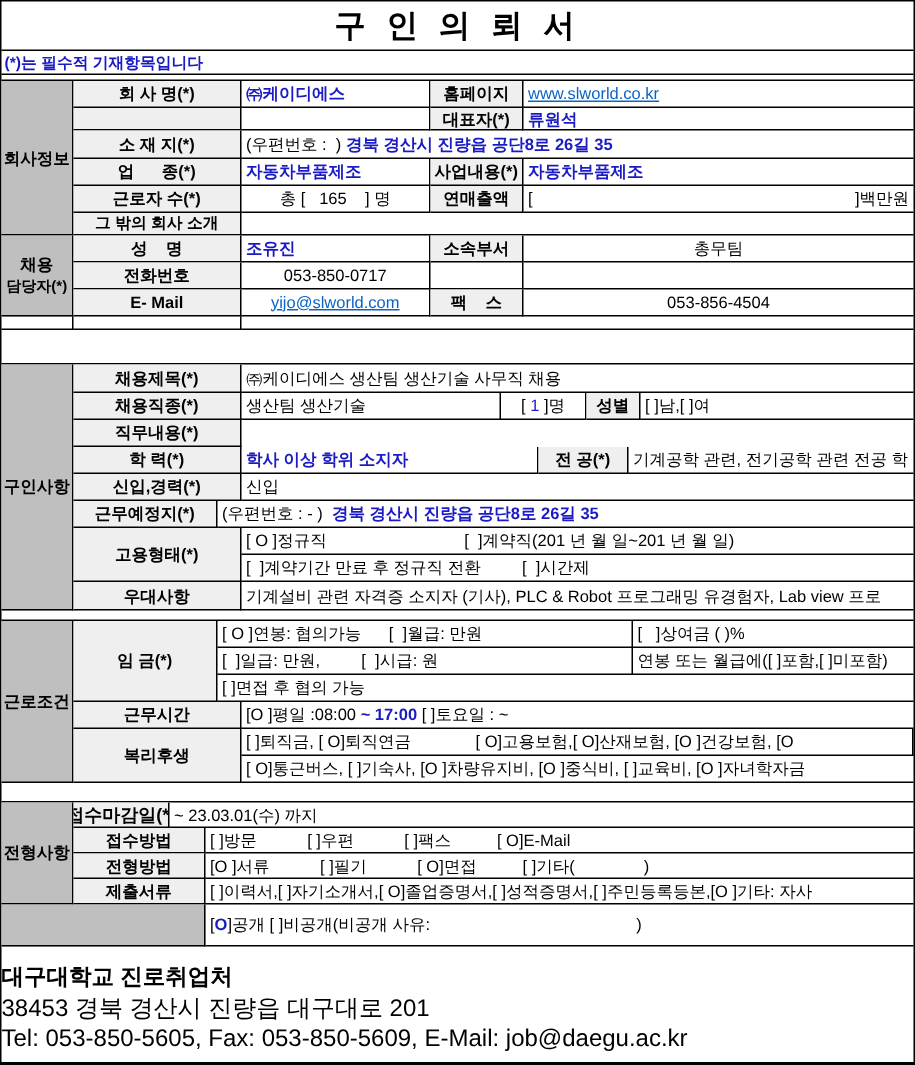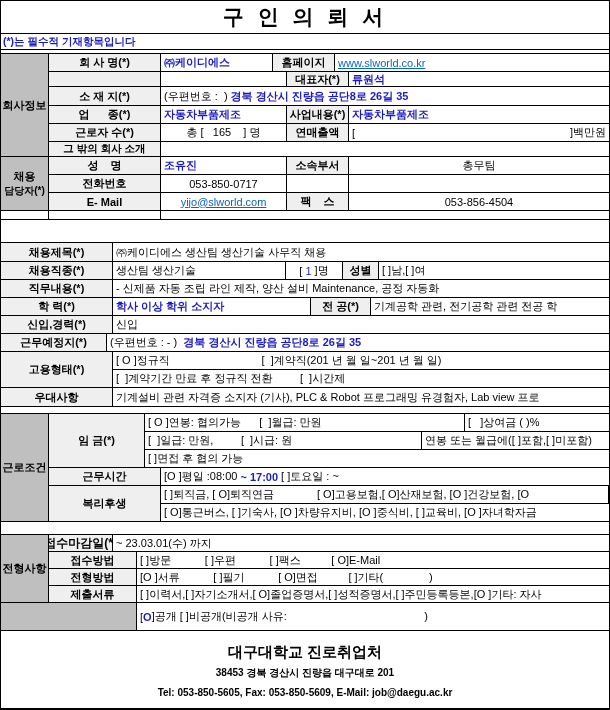--- a/index.html
+++ b/index.html
@@ -16,43 +16,43 @@
   .row{display:flex;}
   .c{box-sizing:border-box;border-right:1px solid #000;border-bottom:1px solid #000;
      overflow:hidden;white-space:pre;font-size:11px;display:flex;align-items:center;padding:0 3px;}
   .last{border-right:none;}
   .lab{background:#efefef;font-weight:bold;justify-content:center;text-align:center;padding:0 1px;}
   .sec{background:#bfbfbf;font-weight:bold;justify-content:center;text-align:center;}
   .ctr{justify-content:center;}
   .blue{color:#1b1bc4;font-weight:bold;}
   .bluetxt{color:#1b1bc4;}
   .link{color:#0b63c5;text-decoration:underline;}
-  .footer{margin-top:10px;text-align:center;}
+  .footer{margin-top:10px;}
   .footer .org{font-size:15px;font-weight:bold;line-height:22px;}
-  .footer .ln{font-size:10px;line-height:20px;font-weight:bold;}
+  .footer .ln{font-size:16px;line-height:20px;}
   .wnlab{background:#bfbfbf;font-weight:bold;display:block;padding:2px 1px 0 2px;white-space:pre;}
   .wnlab .l1{font-size:9.3px;display:block;line-height:12px;}
 </style>
 </head>
 <body>
 
 <div class="page">
 
   <div class="title-row">
     <span>구 인 의 뢰 서</span>
   </div>
   <div class="note-row">(*)는 필수적 기재항목입니다</div>
   <div class="gap" style="height:3px"></div>
 
   <div class="tbl">
     <div class="c sec" style="width:48px">회사정보</div>
     <div class="stack">
       <div class="row" style="height:18px">
         <div class="c lab" style="width:112px">회 사 명(*)</div>
-        <div class="c blue" style="width:112px">㈜케이디에스</div>
+        <div class="c blue" style="width:126px">㈜케이디에스</div>
         <div class="c lab" style="width:62px">홈페이지</div>
         <div class="c last" style="flex:1"><span class="link">www.slworld.co.kr</span></div>
       </div>
       <div class="row" style="height:15px">
         <div class="c lab" style="width:112px"></div>
         <div class="c" style="width:126px"></div>
         <div class="c lab" style="width:62px">대표자(*)</div>
         <div class="c last blue" style="flex:1">류원석</div>
       </div>
       <div class="row" style="height:19px">
@@ -106,48 +106,48 @@
   </div>
   <div class="row" style="width:608px">
     <div class="c" style="width:48px;height:9px"></div>
     <div class="c" style="width:112px;height:9px"></div>
     <div class="c last" style="flex:1;height:9px"></div>
   </div>
 
   <div class="gap" style="height:22px"></div>
 
   <div class="tbl">
+    <div class="c sec" style="width:48px">구인사항</div>
     <div class="stack">
       <div class="row" style="height:19px">
         <div class="c lab" style="width:112px">채용제목(*)</div>
         <div class="c last" style="flex:1">㈜케이디에스 생산팀 생산기술 사무직 채용</div>
       </div>
       <div class="row" style="height:18px">
         <div class="c lab" style="width:112px">채용직종(*)</div>
         <div class="c" style="width:173px">생산팀 생산기술</div>
         <div class="c ctr" style="width:57px"><span>[ </span><span class="bluetxt">1</span><span> ]명</span></div>
         <div class="c lab" style="width:36px">성별</div>
         <div class="c last" style="flex:1">[ ]남,[ ]여</div>
       </div>
       <div class="row" style="height:18px">
         <div class="c lab" style="width:112px">직무내용(*)</div>
-        <div class="c last" style="flex:1">- 신제품 자동 조립 라인 제작, 양산 설비 Maintenance, 공정 자동화</div>
       </div>
       <div class="row" style="height:18px">
         <div class="c lab" style="width:112px">학 력(*)</div>
         <div class="c blue" style="width:198px">학사 이상 학위 소지자</div>
         <div class="c lab" style="width:60px">전 공(*)</div>
         <div class="c last" style="flex:1">기계공학 관련, 전기공학 관련 전공 학</div>
       </div>
       <div class="row" style="height:18px">
         <div class="c lab" style="width:112px">신입,경력(*)</div>
         <div class="c last" style="flex:1">신입</div>
       </div>
       <div class="row" style="height:18px">
-        <div class="c lab" style="width:106px">근무예정지(*)</div>
+        <div class="c lab" style="width:96px">근무예정지(*)</div>
         <div class="c last" style="flex:1"><span>(우편번호 : - )  </span><span class="blue">경북 경산시 진량읍 공단8로 26길 35</span></div>
       </div>
       <div class="row" style="height:36px">
         <div class="c lab" style="width:112px">고용형태(*)</div>
         <div class="stack" style="flex:1">
           <div class="c last" style="height:18px">[ O ]정규직                              [  ]계약직(201 년 월 일~201 년 월 일)</div>
           <div class="c last" style="height:18px">[  ]계약기간 만료 후 정규직 전환         [  ]시간제</div>
         </div>
       </div>
       <div class="row" style="height:19px">
@@ -159,21 +159,21 @@
 
   <div class="gap" style="height:6px"></div>
 
   <div class="tbl">
     <div class="c sec" style="width:48px">근로조건</div>
     <div class="stack">
       <div class="row" style="height:54px">
         <div class="c lab" style="width:96px">임 금(*)</div>
         <div class="stack" style="flex:1">
           <div class="row" style="height:18px">
-            <div class="c" style="width:320px">[ O ]연봉: 협의가능      [  ]월급: 만원</div>
+            <div class="c" style="width:277px">[ O ]연봉: 협의가능      [  ]월급: 만원</div>
             <div class="c last" style="flex:1">[   ]상여금 ( )%</div>
           </div>
           <div class="row" style="height:18px">
             <div class="c" style="width:277px">[  ]일급: 만원,         [  ]시급: 원</div>
             <div class="c last" style="flex:1">연봉 또는 월급에([ ]포함,[ ]미포함)</div>
           </div>
           <div class="c last" style="height:18px">[ ]면접 후 협의 가능</div>
         </div>
       </div>
       <div class="row" style="height:18px">

